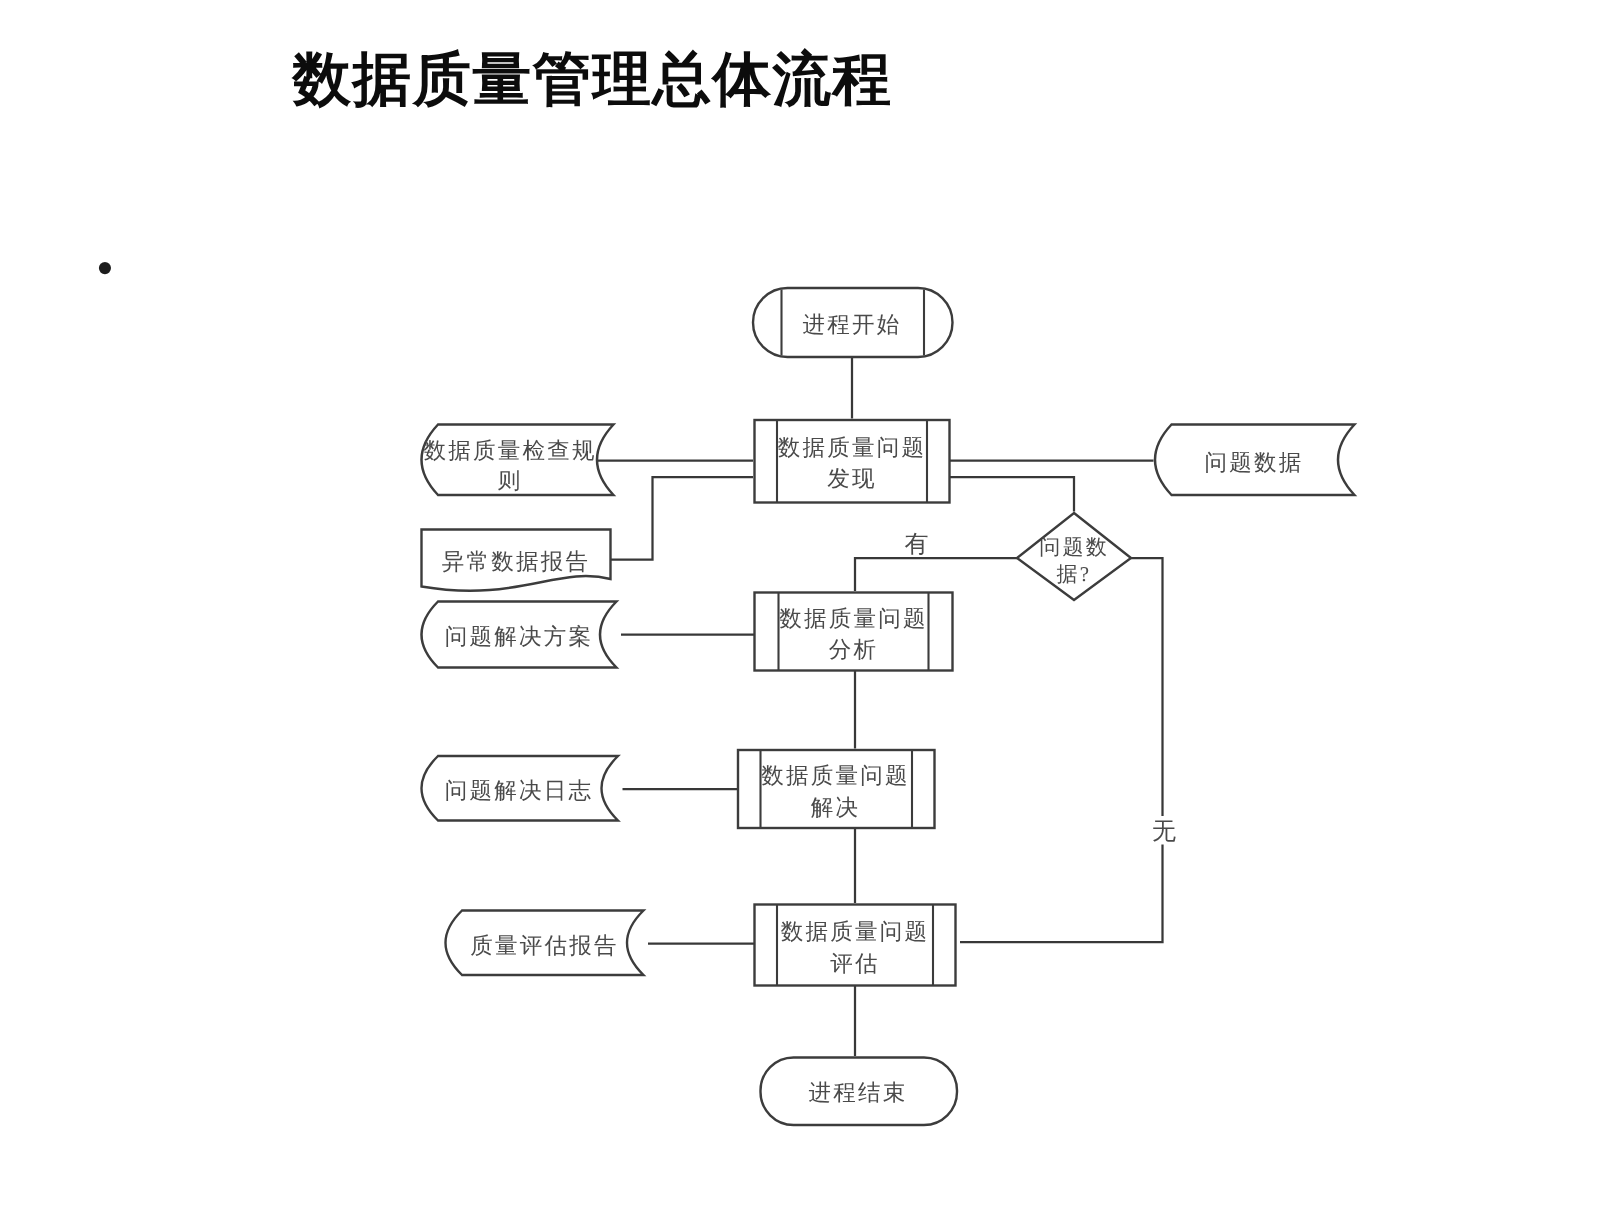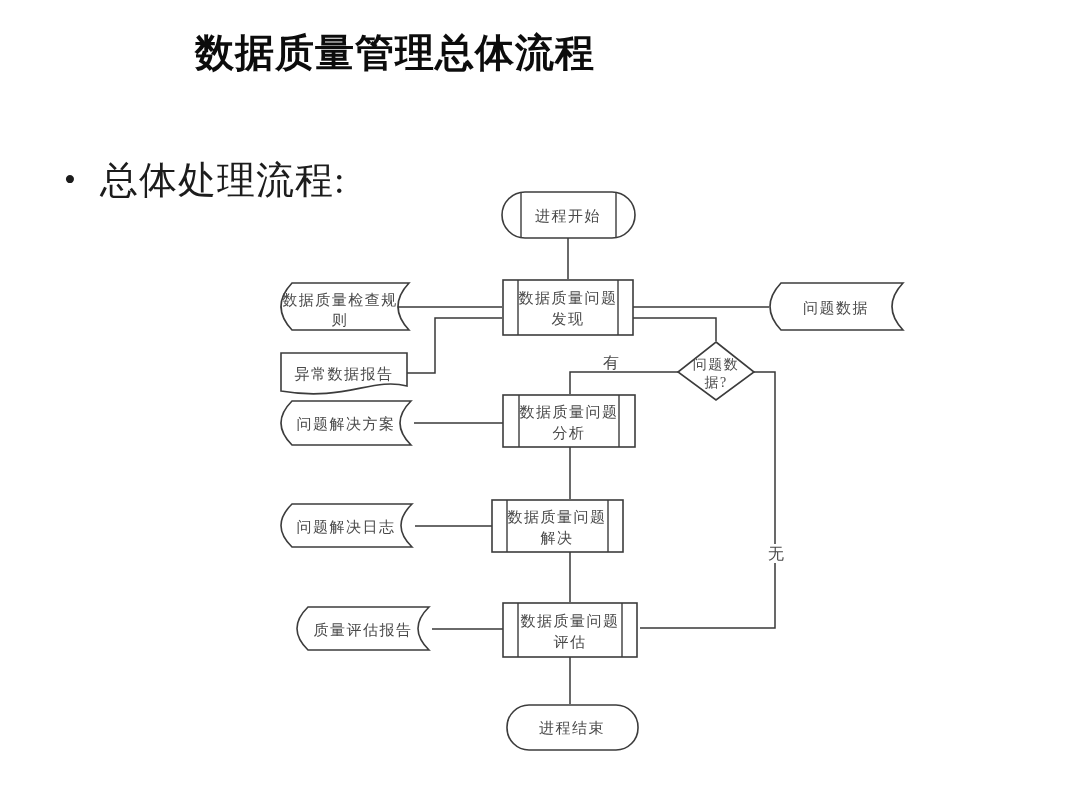--- a/index.html
+++ b/index.html
@@ -21,21 +21,20 @@
   .branch-text{fill:#4a4a4a;font-size:16px;font-family:"Liberation Serif",serif;
        text-anchor:middle;}
 </style>
 </head>
 <body>
 
 <div class="slide-title">数据质量管理总体流程</div>
 
 <div class="bullet-line">
   <span class="bullet-marker">•</span>
-  <span class="bullet-text">总体处理流程:</span>
 </div>
 
 <svg width="1080" height="810" viewBox="0 0 1080 810">
   <defs>
     <marker id="arrow" markerWidth="10" markerHeight="8" refX="9" refY="3.5" orient="auto" markerUnits="userSpaceOnUse">
       <path d="M0,0 L9,3.5 L0,7 Z" fill="#2a2a2a"></path>
     </marker>
   </defs>
 
   <g>

